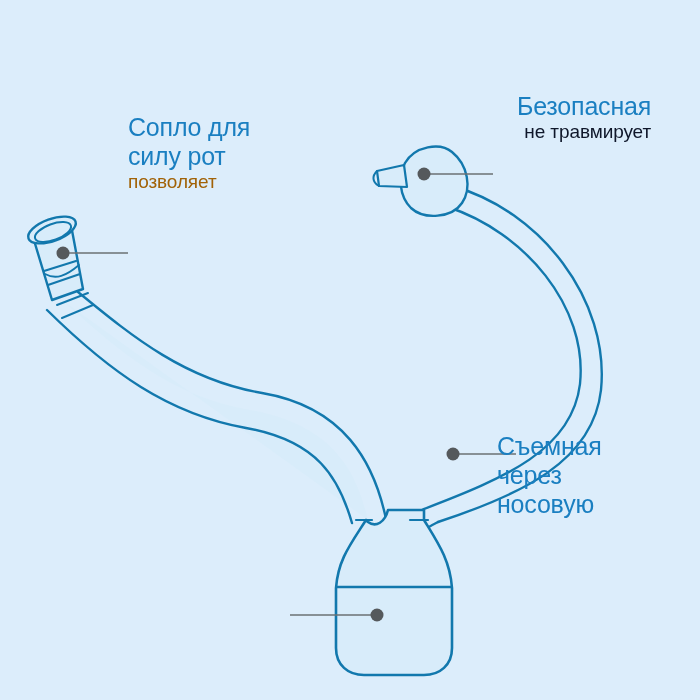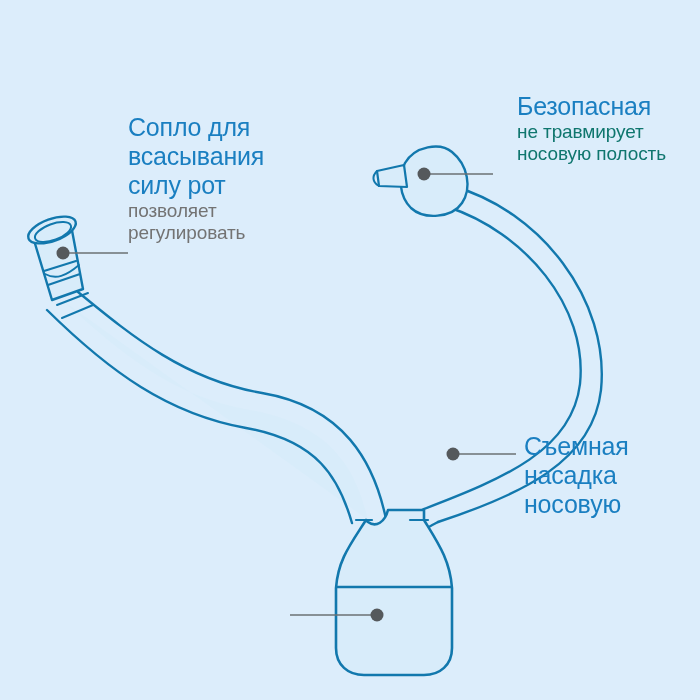--- a/index.html
+++ b/index.html
@@ -31,32 +31,32 @@
   }
   .lbl-head {
     color: #1a7fc1;
     font-size: 25px;
     line-height: 29px;
     font-weight: 400;
     letter-spacing: -0.2px;
     white-space: nowrap;
   }
   .lbl-sub {
-    color: #737373;
+    color: #a16207;
     font-size: 19px;
     line-height: 22px;
     font-weight: 400;
     letter-spacing: -0.1px;
     white-space: nowrap;
   }
   .blk-mouth   { left: 128px; top: 113px; }
   .blk-tip     { left: 489px; top: 92px; margin-left: 28px; }
-  .blk-tube    { left: 524px; top: 432px; }
+  .blk-tube    { left: 497px; top: 432px; }
   .blk-res     { left: 126px; top: 557px; }
-  .blk-tip .lbl-sub { color: #0f766e; }
+  .blk-tip .lbl-sub { color: #0f172a; text-align: right; }
   .blk-tube .lbl-head { }
 </style>
 </head>
 <body>
 
 <div id="stage">
 
   <svg id="artwork" viewBox="0 0 700 700">
 
     <g fill="none" stroke="#1278ad" stroke-width="2.6" stroke-linecap="round" stroke-linejoin="round">
@@ -135,32 +135,29 @@
     <g fill="#55595c">
       <circle cx="63" cy="253" r="6.5"></circle>
       <circle cx="424" cy="174" r="6.5"></circle>
       <circle cx="453" cy="454" r="6.5"></circle>
       <circle cx="377" cy="615" r="6.5"></circle>
     </g>
   </svg>
 
   <div class="label-block blk-mouth">
     <div class="lbl-head">Сопло для</div>
-    <div class="lbl-head">всасывания</div>
     <div class="lbl-head">силу рот</div>
     <div class="lbl-sub">позволяет</div>
-    <div class="lbl-sub">регулировать</div>
   </div>
 
   <div class="label-block blk-tip">
     <div class="lbl-head">Безопасная</div>
     <div class="lbl-sub">не травмирует</div>
-    <div class="lbl-sub">носовую полость</div>
   </div>
 
   <div class="label-block blk-tube">
     <div class="lbl-head">Съемная</div>
-    <div class="lbl-head">насадка</div>
+    <div class="lbl-head">через</div>
     <div class="lbl-head">носовую</div>
   </div>
 
 
 </div>
 
 </body></html>

